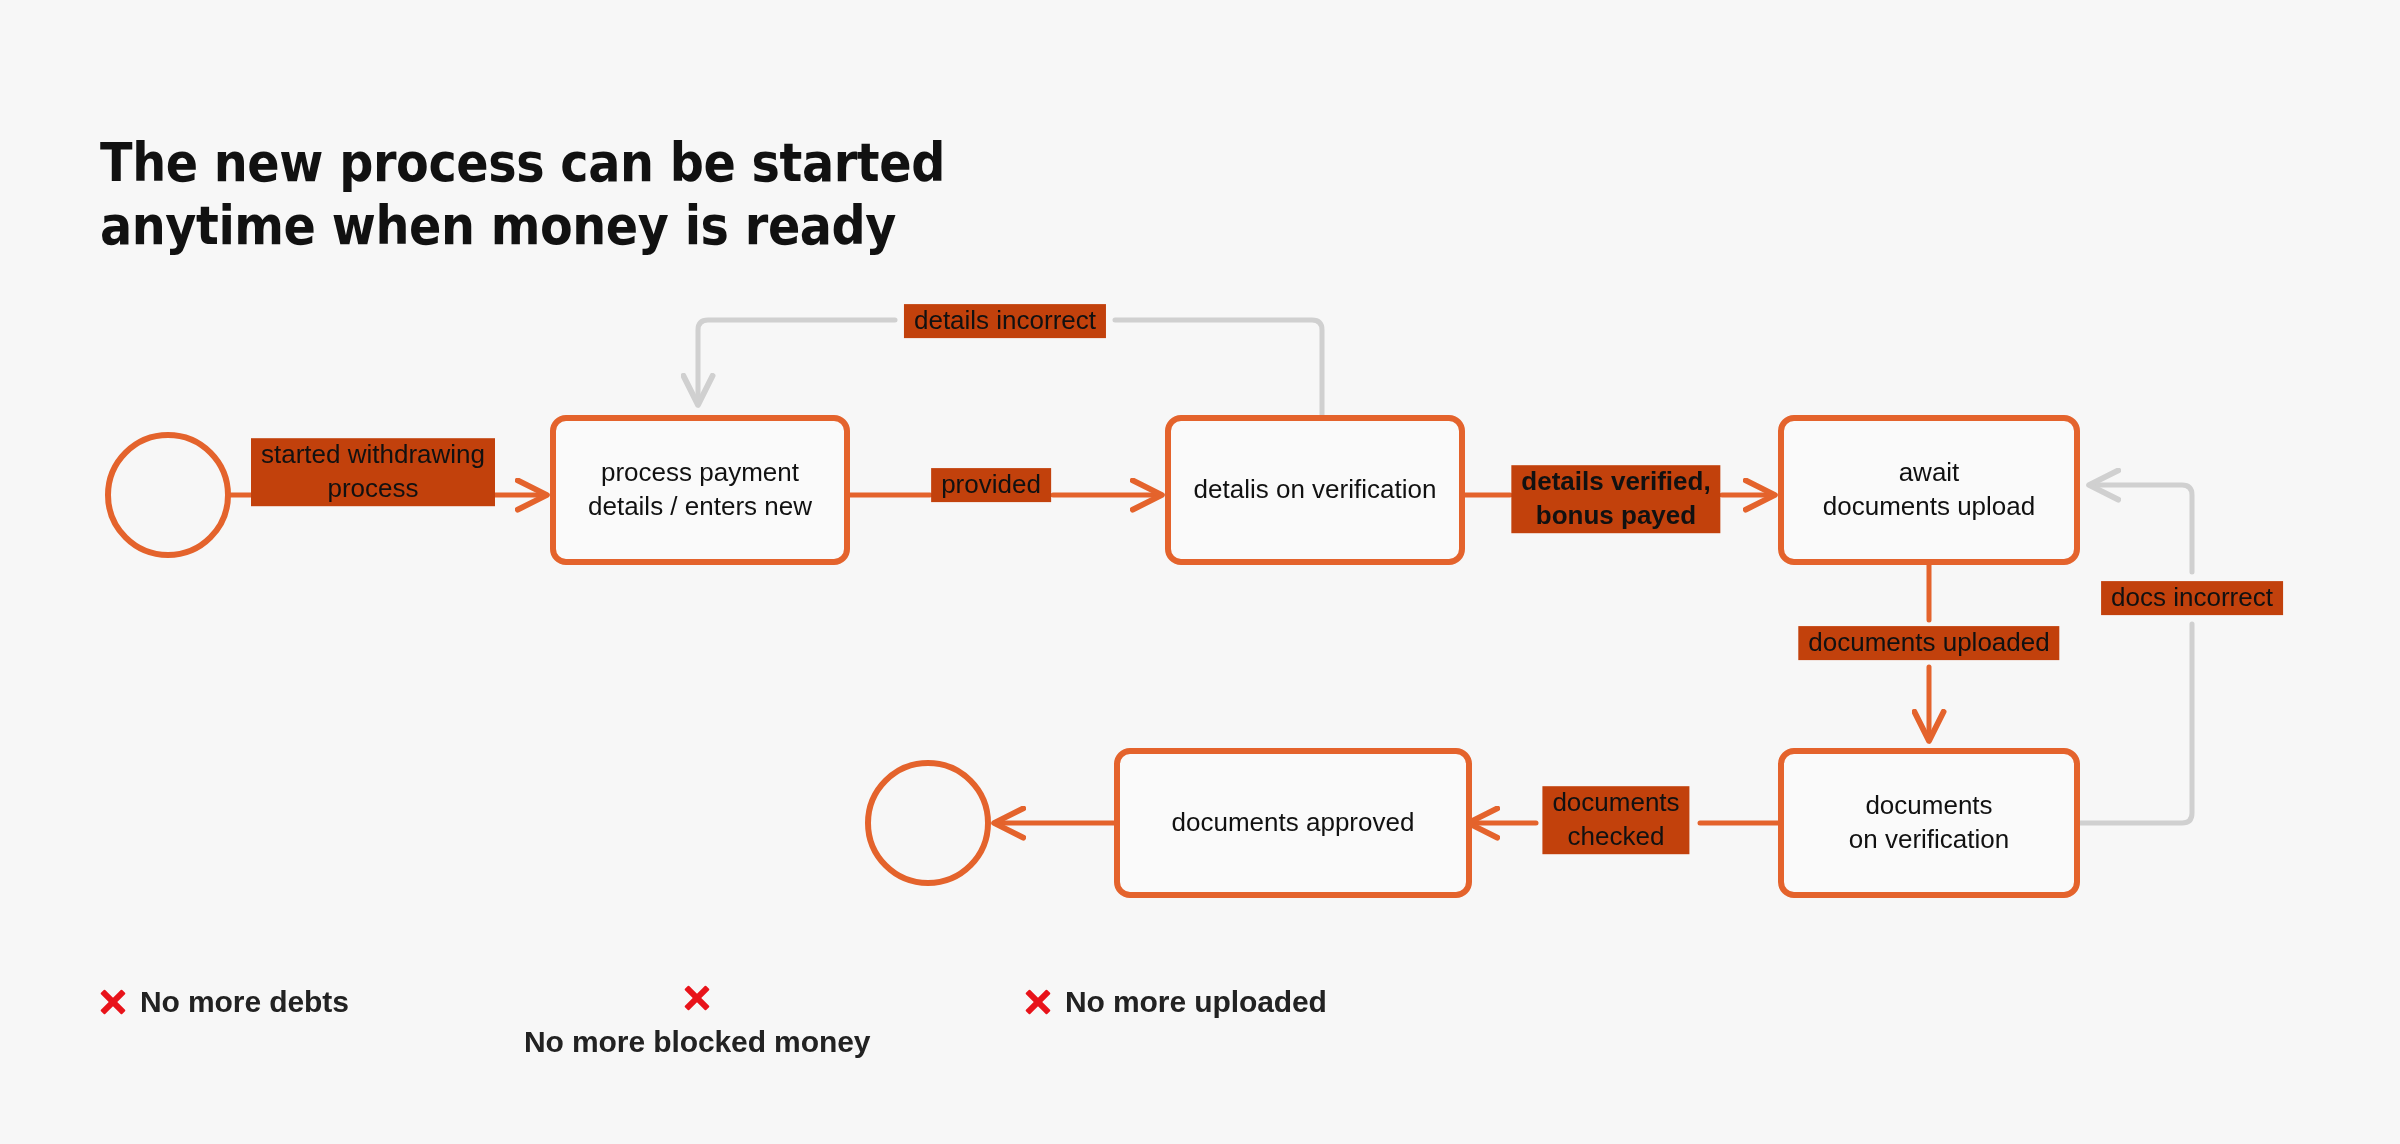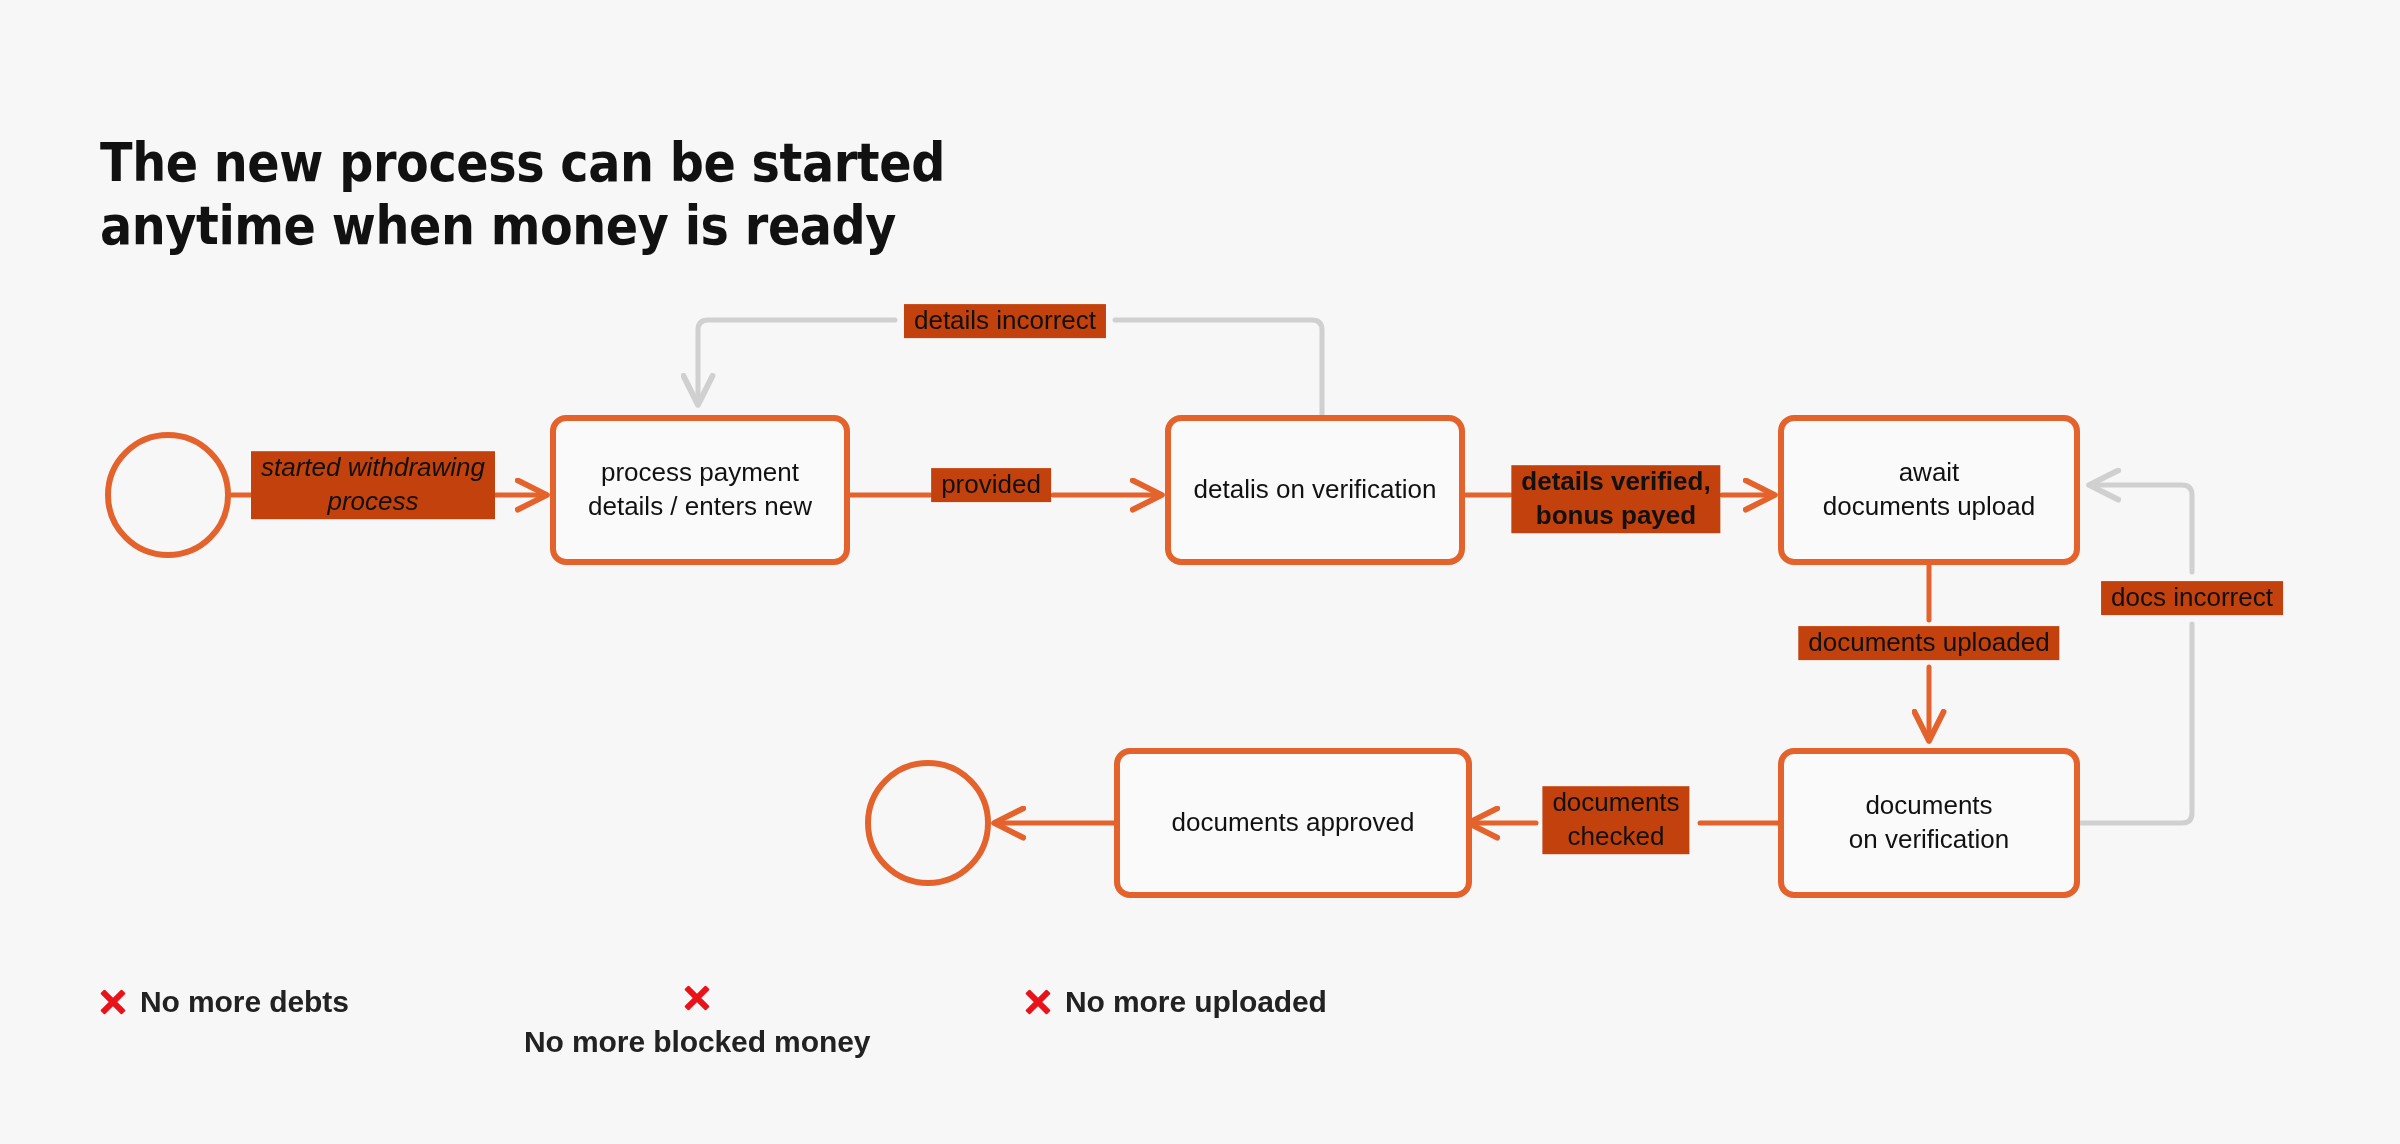--- a/index.html
+++ b/index.html
@@ -205,21 +205,21 @@
     <span>documents
 on verification</span>
   </div>
 
   <div class="node-box" style="left:1114px; top:748px; width:358px; height:150px;">
     <span>documents approved</span>
   </div>
 
   <div class="node-circle" style="left:865px;  top:760px; width:126px; height:126px;"></div>
 
-  <div class="edge-label" style="left:373px;  top:485px;font-style:italic;">started withdrawing
+  <div class="edge-label" style="left:373px;  top:472px;">started withdrawing
 process</div>
 
   <div class="edge-label" style="left:991px;  top:485px;">provided</div>
 
   <div class="edge-label" style="left:1616px; top:499px;font-weight:bold;">details verified,
 bonus payed</div>
 
   <div class="edge-label" style="left:1005px; top:321px;">details incorrect</div>
 
   <div class="edge-label" style="left:1929px; top:643px;">documents uploaded</div>

